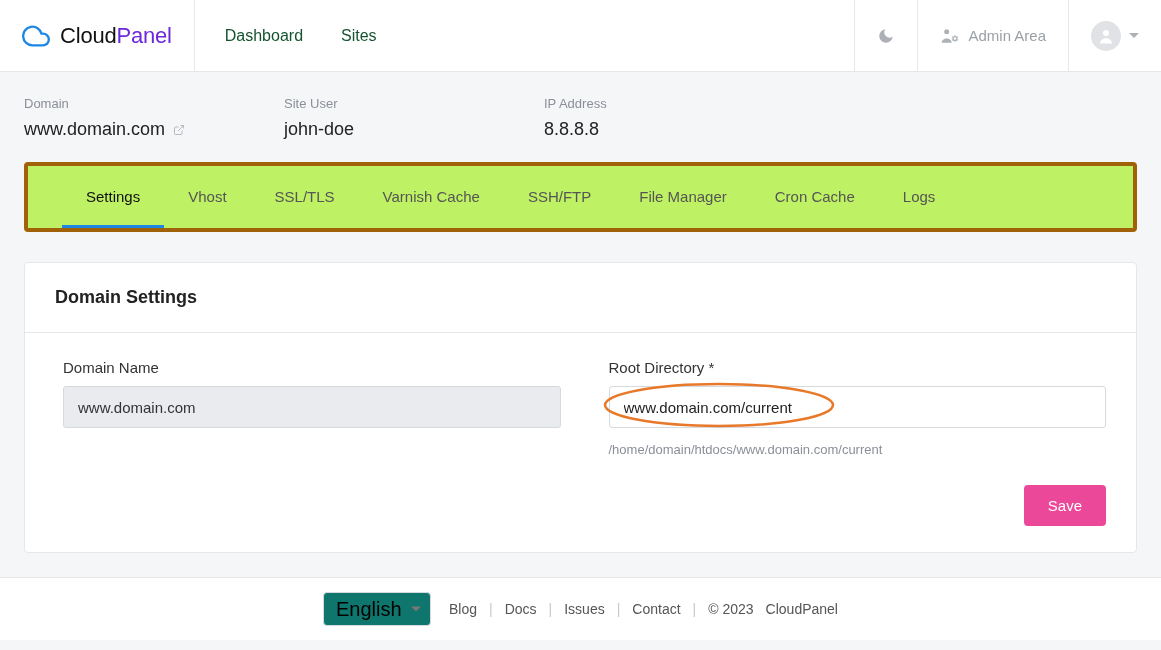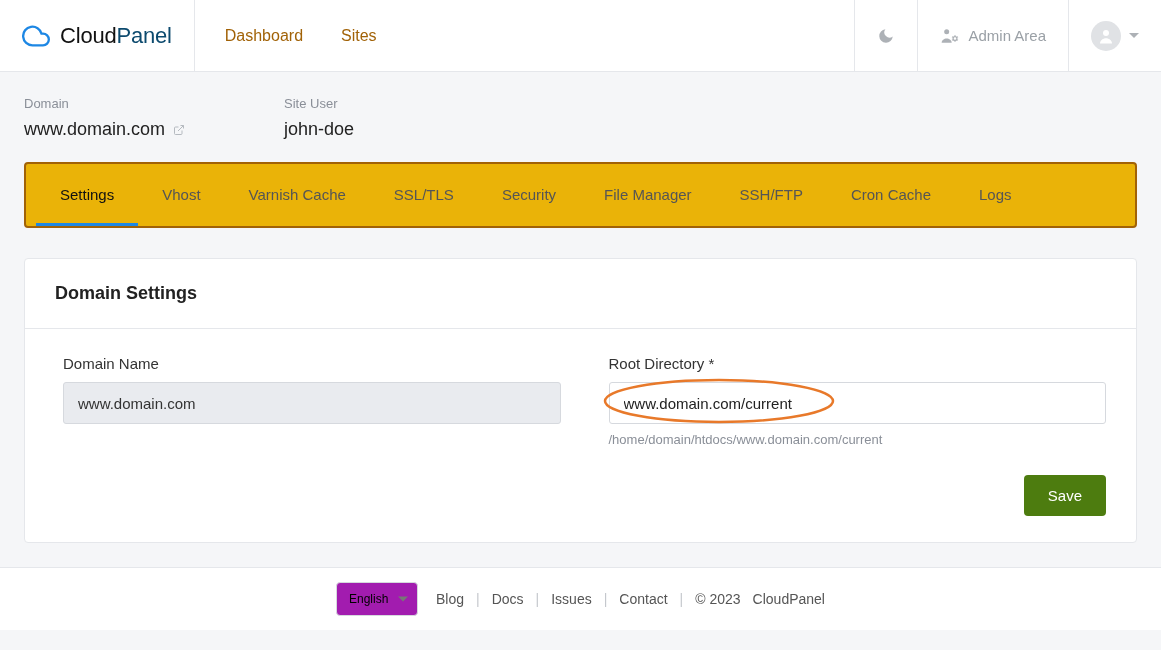--- a/index.html
+++ b/index.html
@@ -30,29 +30,29 @@
     width: 28px;
     height: 28px;
     margin-right: 10px;
   }
   .logo-text {
     font-size: 22px;
     font-weight: 500;
     letter-spacing: -0.2px;
   }
   .logo-text .black { color: #111; }
-  .logo-text .blue { color: #0c4a6e; }
+  .logo-text .blue { color: #6d28d9; }
   .main-nav {
     display: flex;
     align-items: center;
     padding: 0 30px;
     flex: 1;
   }
   .main-nav a {
-    color: #a16207;
+    color: #14532d;
     font-size: 16px;
     font-weight: 500;
     margin-right: 38px;
     text-decoration: none;
   }
   .topbar-right {
     display: flex;
     align-items: stretch;
   }
   .topbar-cell {
@@ -106,23 +106,24 @@
     display: flex;
     align-items: center;
     gap: 8px;
   }
   .ext-link-icon {
     width: 12px; height: 12px;
     color: #b5bac0;
   }
 
   .tabs-card {
-    background: #eab308;
-    border: 2px solid #a16207;
+    background: #bef264;
+    border: 4px solid #a16207;
     border-radius: 4px;
+    padding-left: 24px;
   }
   .tabs {
     display: flex;
     padding: 0 10px;
   }
   .tab {
     padding: 22px 24px 20px;
     font-size: 15px;
     color: #555;
     cursor: pointer;
@@ -174,21 +175,21 @@
     padding: 0 14px;
     font-size: 15px;
     color: #222;
     font-family: inherit;
   }
   .form-input[readonly] {
     background: #e9ebef;
     color: #333;
   }
   .help-text {
-    margin-top: 8px;
+    margin-top: 14px;
     font-size: 13px;
     color: #8a8f98;
   }
   .root-wrap {
     position: relative;
   }
   .highlight-ellipse {
     position: absolute;
     left: -8px;
     top: -6px;
@@ -197,21 +198,21 @@
     pointer-events: none;
     z-index: 5;
   }
 
   .actions-row {
     display: flex;
     justify-content: flex-end;
     margin-top: 28px;
   }
   .btn-primary {
-    background: #4d7c0f;
+    background: #ec4899;
     color: #fff;
     border: none;
     border-radius: 4px;
     padding: 12px 24px;
     font-size: 15px;
     font-weight: 500;
     cursor: pointer;
   }
 
   .footer {
@@ -223,22 +224,22 @@
     justify-content: center;
     gap: 18px;
     color: #555;
     font-size: 14px;
   }
   .lang-select {
     height: 34px;
     border: 1px solid #d6d9de;
     border-radius: 4px;
     padding: 0 28px 0 12px;
-    font-size: 12px;
-    background: #a21caf;
+    font-size: 20px;
+    background: #0f766e;
     appearance: none;
     position: relative;
     font-family: inherit;
   }
   .lang-wrap {
     position: relative;
     display: inline-flex;
     align-items: center;
   }
   .lang-wrap::after {
@@ -321,31 +322,34 @@
           <path d="M18 13v6a2 2 0 0 1-2 2H5a2 2 0 0 1-2-2V8a2 2 0 0 1 2-2h6"></path>
           <polyline points="15 3 21 3 21 9"></polyline>
           <line x1="10" y1="14" x2="21" y2="3"></line>
         </svg>
       </div>
     </div>
     <div class="info-col">
       <div class="info-label">Site User</div>
       <div class="info-value">john-doe</div>
     </div>
+    <div class="info-col">
+      <div class="info-label">IP Address</div>
+      <div class="info-value">8.8.8.8</div>
+    </div>
   </div>
 
   <div class="tabs-card">
     <div class="tabs">
       <div class="tab active">Settings</div>
       <div class="tab">Vhost</div>
+      <div class="tab">SSL/TLS</div>
       <div class="tab">Varnish Cache</div>
-      <div class="tab">SSL/TLS</div>
-      <div class="tab">Security</div>
+      <div class="tab">SSH/FTP</div>
       <div class="tab">File Manager</div>
-      <div class="tab">SSH/FTP</div>
       <div class="tab">Cron Cache</div>
       <div class="tab">Logs</div>
     </div>
   </div>
 
   <div class="panel-card">
     <div class="panel-header">
       <h2>Domain Settings</h2>
     </div>
     <div class="panel-body">

